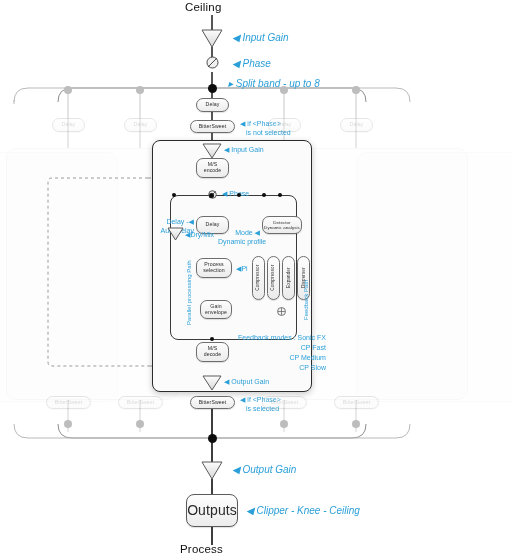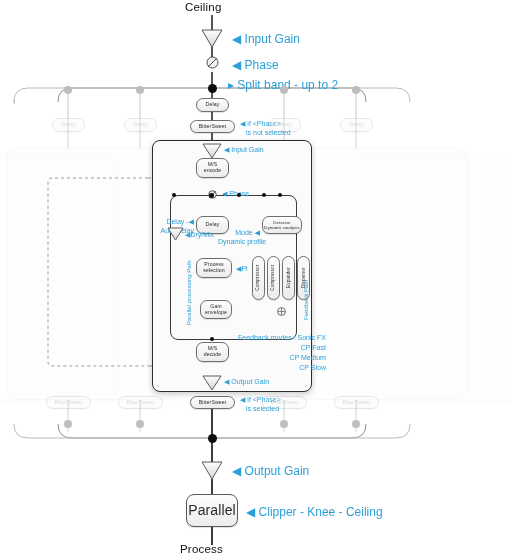--- a/index.html
+++ b/index.html
@@ -6,21 +6,21 @@
   body{
     width:512px;height:560px;
     background:#ffffff;
     font-family:"Liberation Sans", sans-serif;
     overflow:hidden;
     position:relative;
   }
   #stage{position:absolute;left:0;top:0;width:512px;height:560px;}
   .lbl{position:absolute;color:#0f0f0f;font-size:11.5px;letter-spacing:.2px;white-space:nowrap;}
   .ann{position:absolute;color:#2b9fd8;font-size:7px;white-space:nowrap;line-height:1.25;}
-  .ann.big{font-size:12px;}
+  .ann.big{font-size:10px;font-style:italic;}
   .vert{position:absolute;color:#2b9fd8;font-size:6px;white-space:nowrap;transform-origin:0 0;}
   .node{
     position:absolute;box-sizing:border-box;
     background:linear-gradient(180deg,#fdfdfd 0%,#ececec 100%);
     border:1px solid #6d6d6d;border-radius:7px;
     color:#2a2a2a;font-size:5.2px;text-align:center;
     display:flex;align-items:center;justify-content:center;
     line-height:1.15;letter-spacing:.1px;
     box-shadow:0 1px 1px rgba(0,0,0,.12);
   }
@@ -158,21 +158,21 @@
   <div class="ann big" style="left:232px;top:32px;">◀&nbsp;<span>Input Gain</span></div>
 
   <div style="position:absolute;left:206px;top:56px;width:13px;height:13px;">
     <svg width="13" height="13">
         <circle cx="6.5" cy="6.5" r="5.5" fill="#f0f0f0" stroke="#4a4a4a" stroke-width="1"></circle>
         <line x1="2" y1="11" x2="11" y2="2" stroke="#4a4a4a" stroke-width="1"></line>
       </svg>
   </div>
   <div class="ann big" style="left:232px;top:58px;">◀&nbsp;<span>Phase</span></div>
 
-  <div class="ann big" style="left:228px;top:78px;">▸&nbsp;<span>Split band - up to 2</span></div>
+  <div class="ann big" style="left:228px;top:78px;">▸&nbsp;<span>Split band - up to 8</span></div>
   <div class="dot" style="left:208px;top:84px;width:9px;height:9px;"></div>
 
   <div class="ring" style="left:64px;top:86px;width:8px;height:8px;"></div>
   <div class="ring" style="left:136px;top:86px;width:8px;height:8px;"></div>
   <div class="ring" style="left:280px;top:86px;width:8px;height:8px;"></div>
   <div class="ring" style="left:352px;top:86px;width:8px;height:8px;"></div>
 
   <div class="node" style="left:196px;top:98px;width:33px;height:14px;">Delay</div>
   <div class="node" style="left:190px;top:120px;width:45px;height:13px;">BitterSweet</div>
   <div class="ann" style="left:240px;top:120px;">
@@ -297,19 +297,19 @@
   <div class="ring" style="left:352px;top:420px;width:8px;height:8px;"></div>
   <div class="dot" style="left:208px;top:434px;width:9px;height:9px;"></div>
 
   <div style="position:absolute;left:202px;top:462px;width:20px;height:17px;">
     <svg width="20" height="17">
         <polygon points="0,0 20,0 10,17" fill="url(#triG)" stroke="#5a5a5a" stroke-width="1"></polygon>
       </svg>
   </div>
   <div class="ann big" style="left:232px;top:464px;">◀&nbsp;<span>Output Gain</span></div>
 
-  <div class="node clip" style="left:186px;top:494px;width:52px;height:33px;">Parallel</div>
+  <div class="node clip" style="left:186px;top:494px;width:52px;height:33px;">Outputs</div>
   <div class="ann big" style="left:246px;top:505px;">◀&nbsp;<span>Clipper - Knee - Ceiling</span></div>
 
   <div class="lbl" style="left:185px;top:1px;">Ceiling</div>
   <div class="lbl" style="left:180px;top:543px;">Process</div>
 
 </div>
 
 </body></html>

